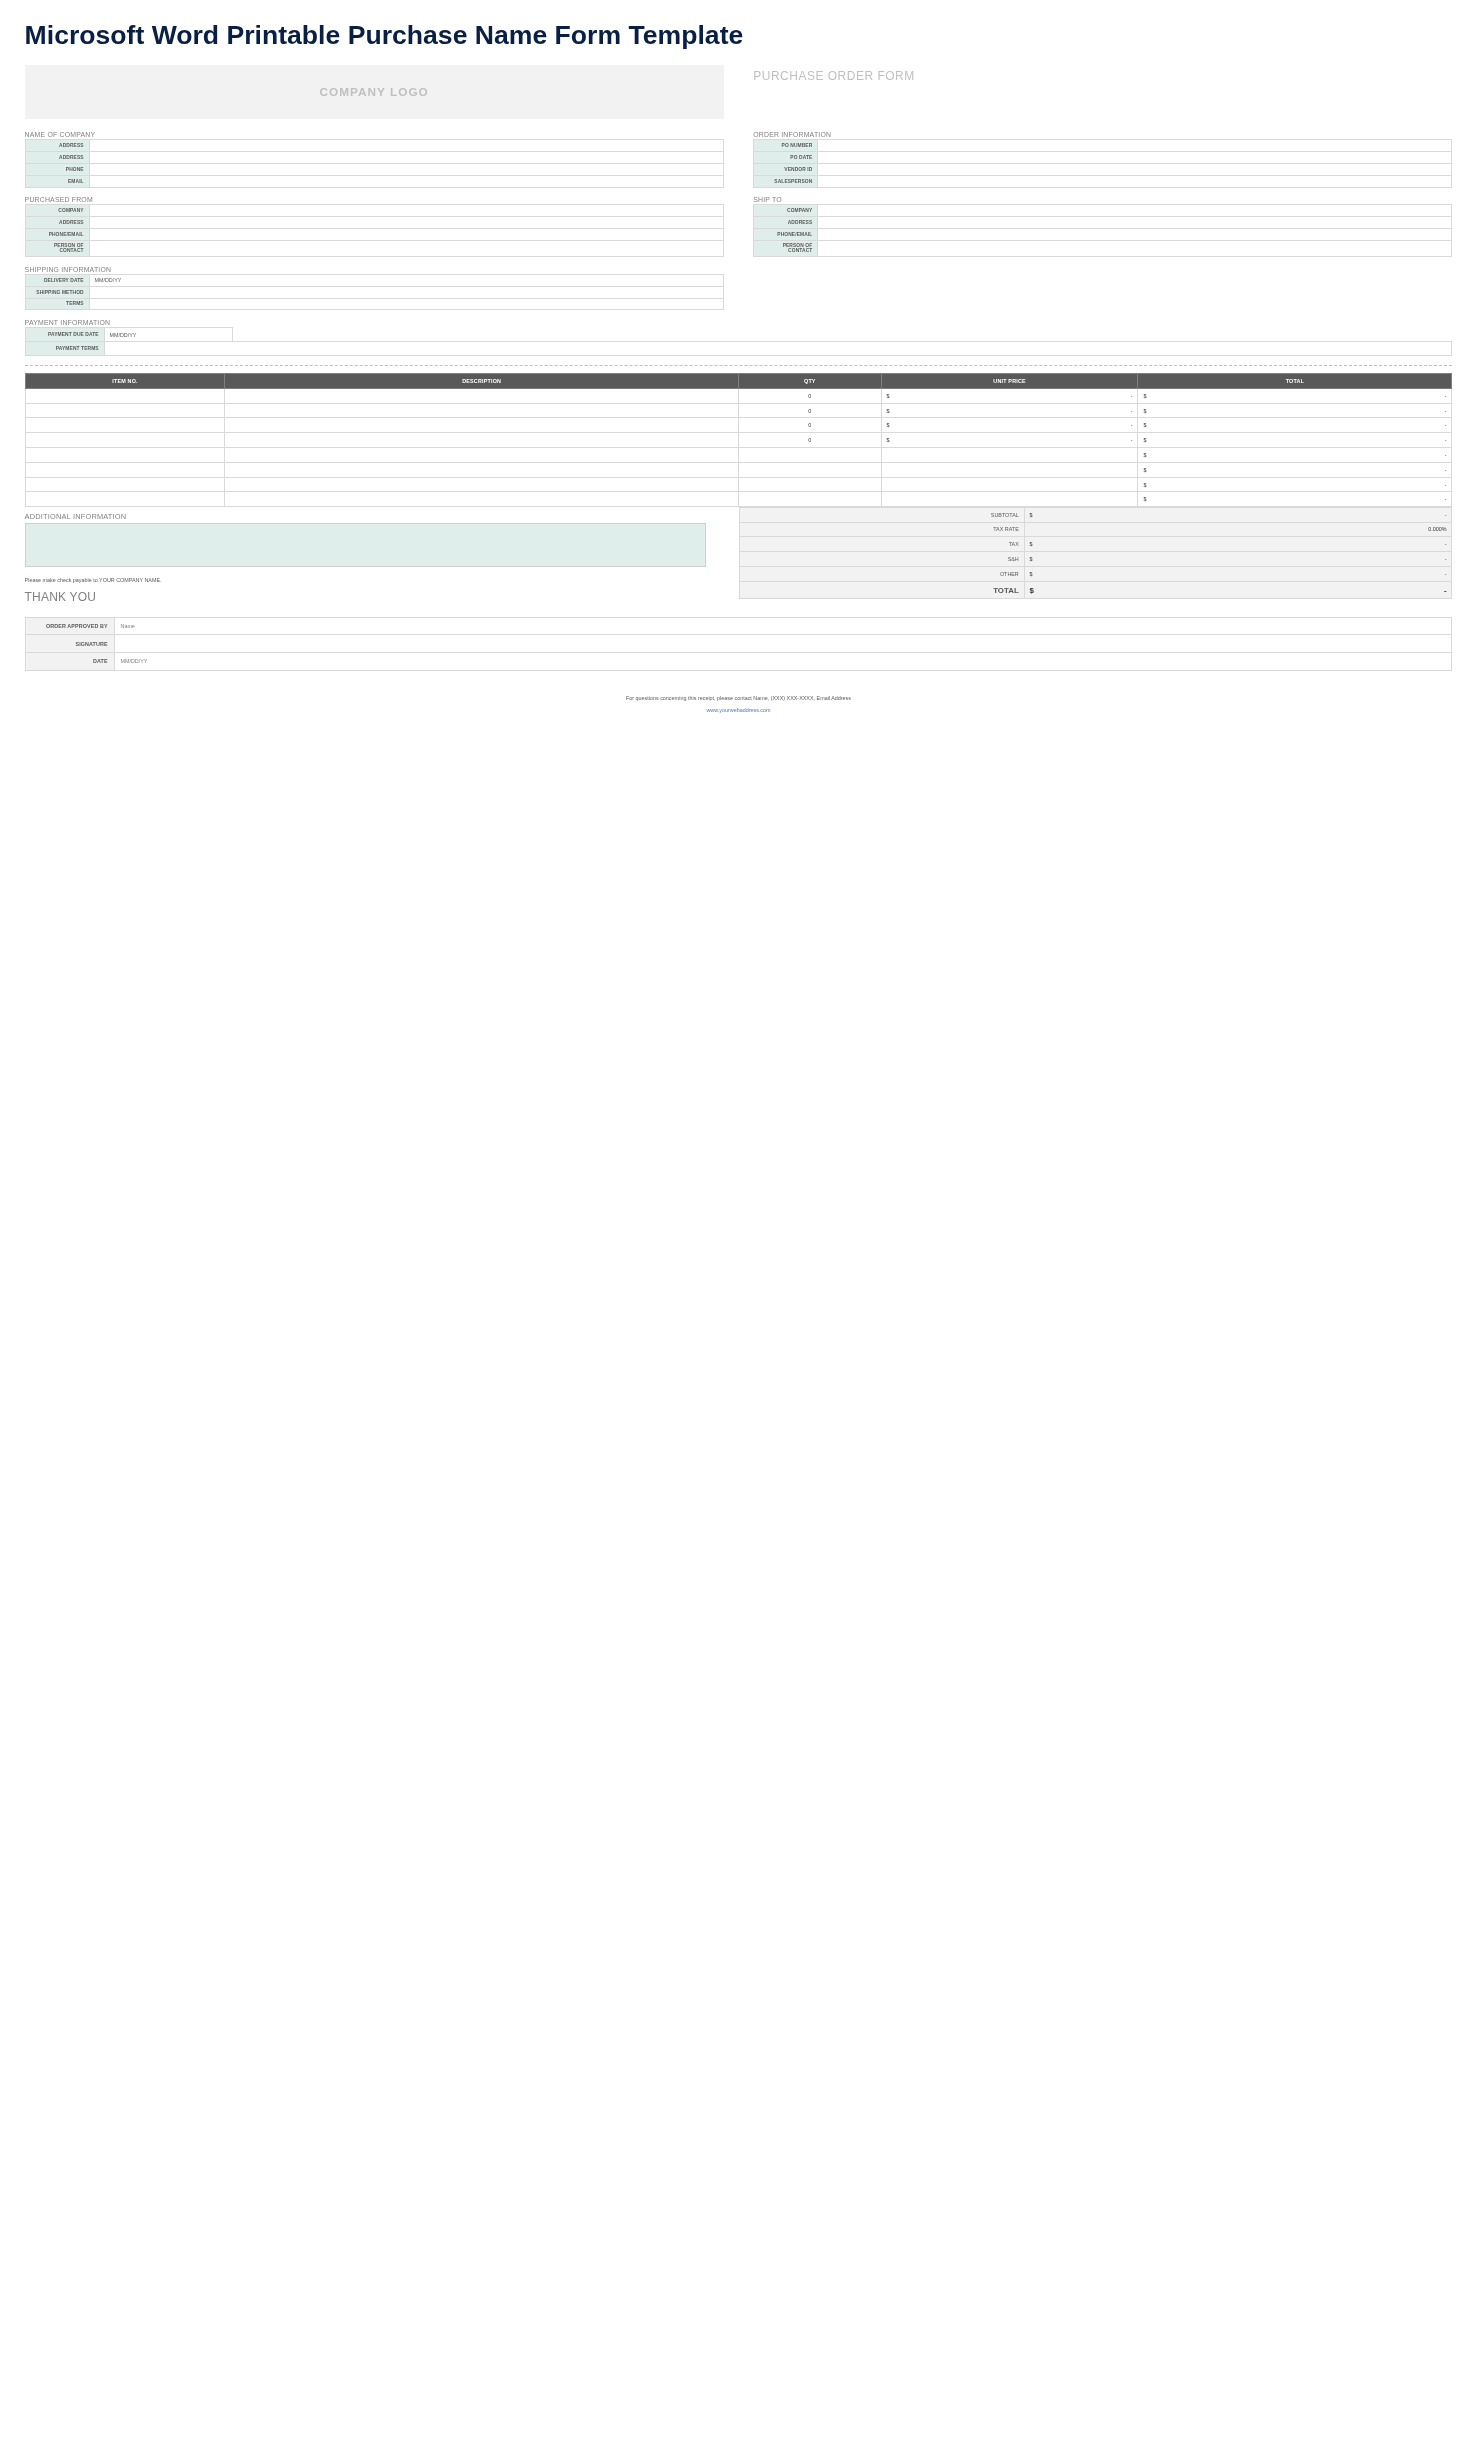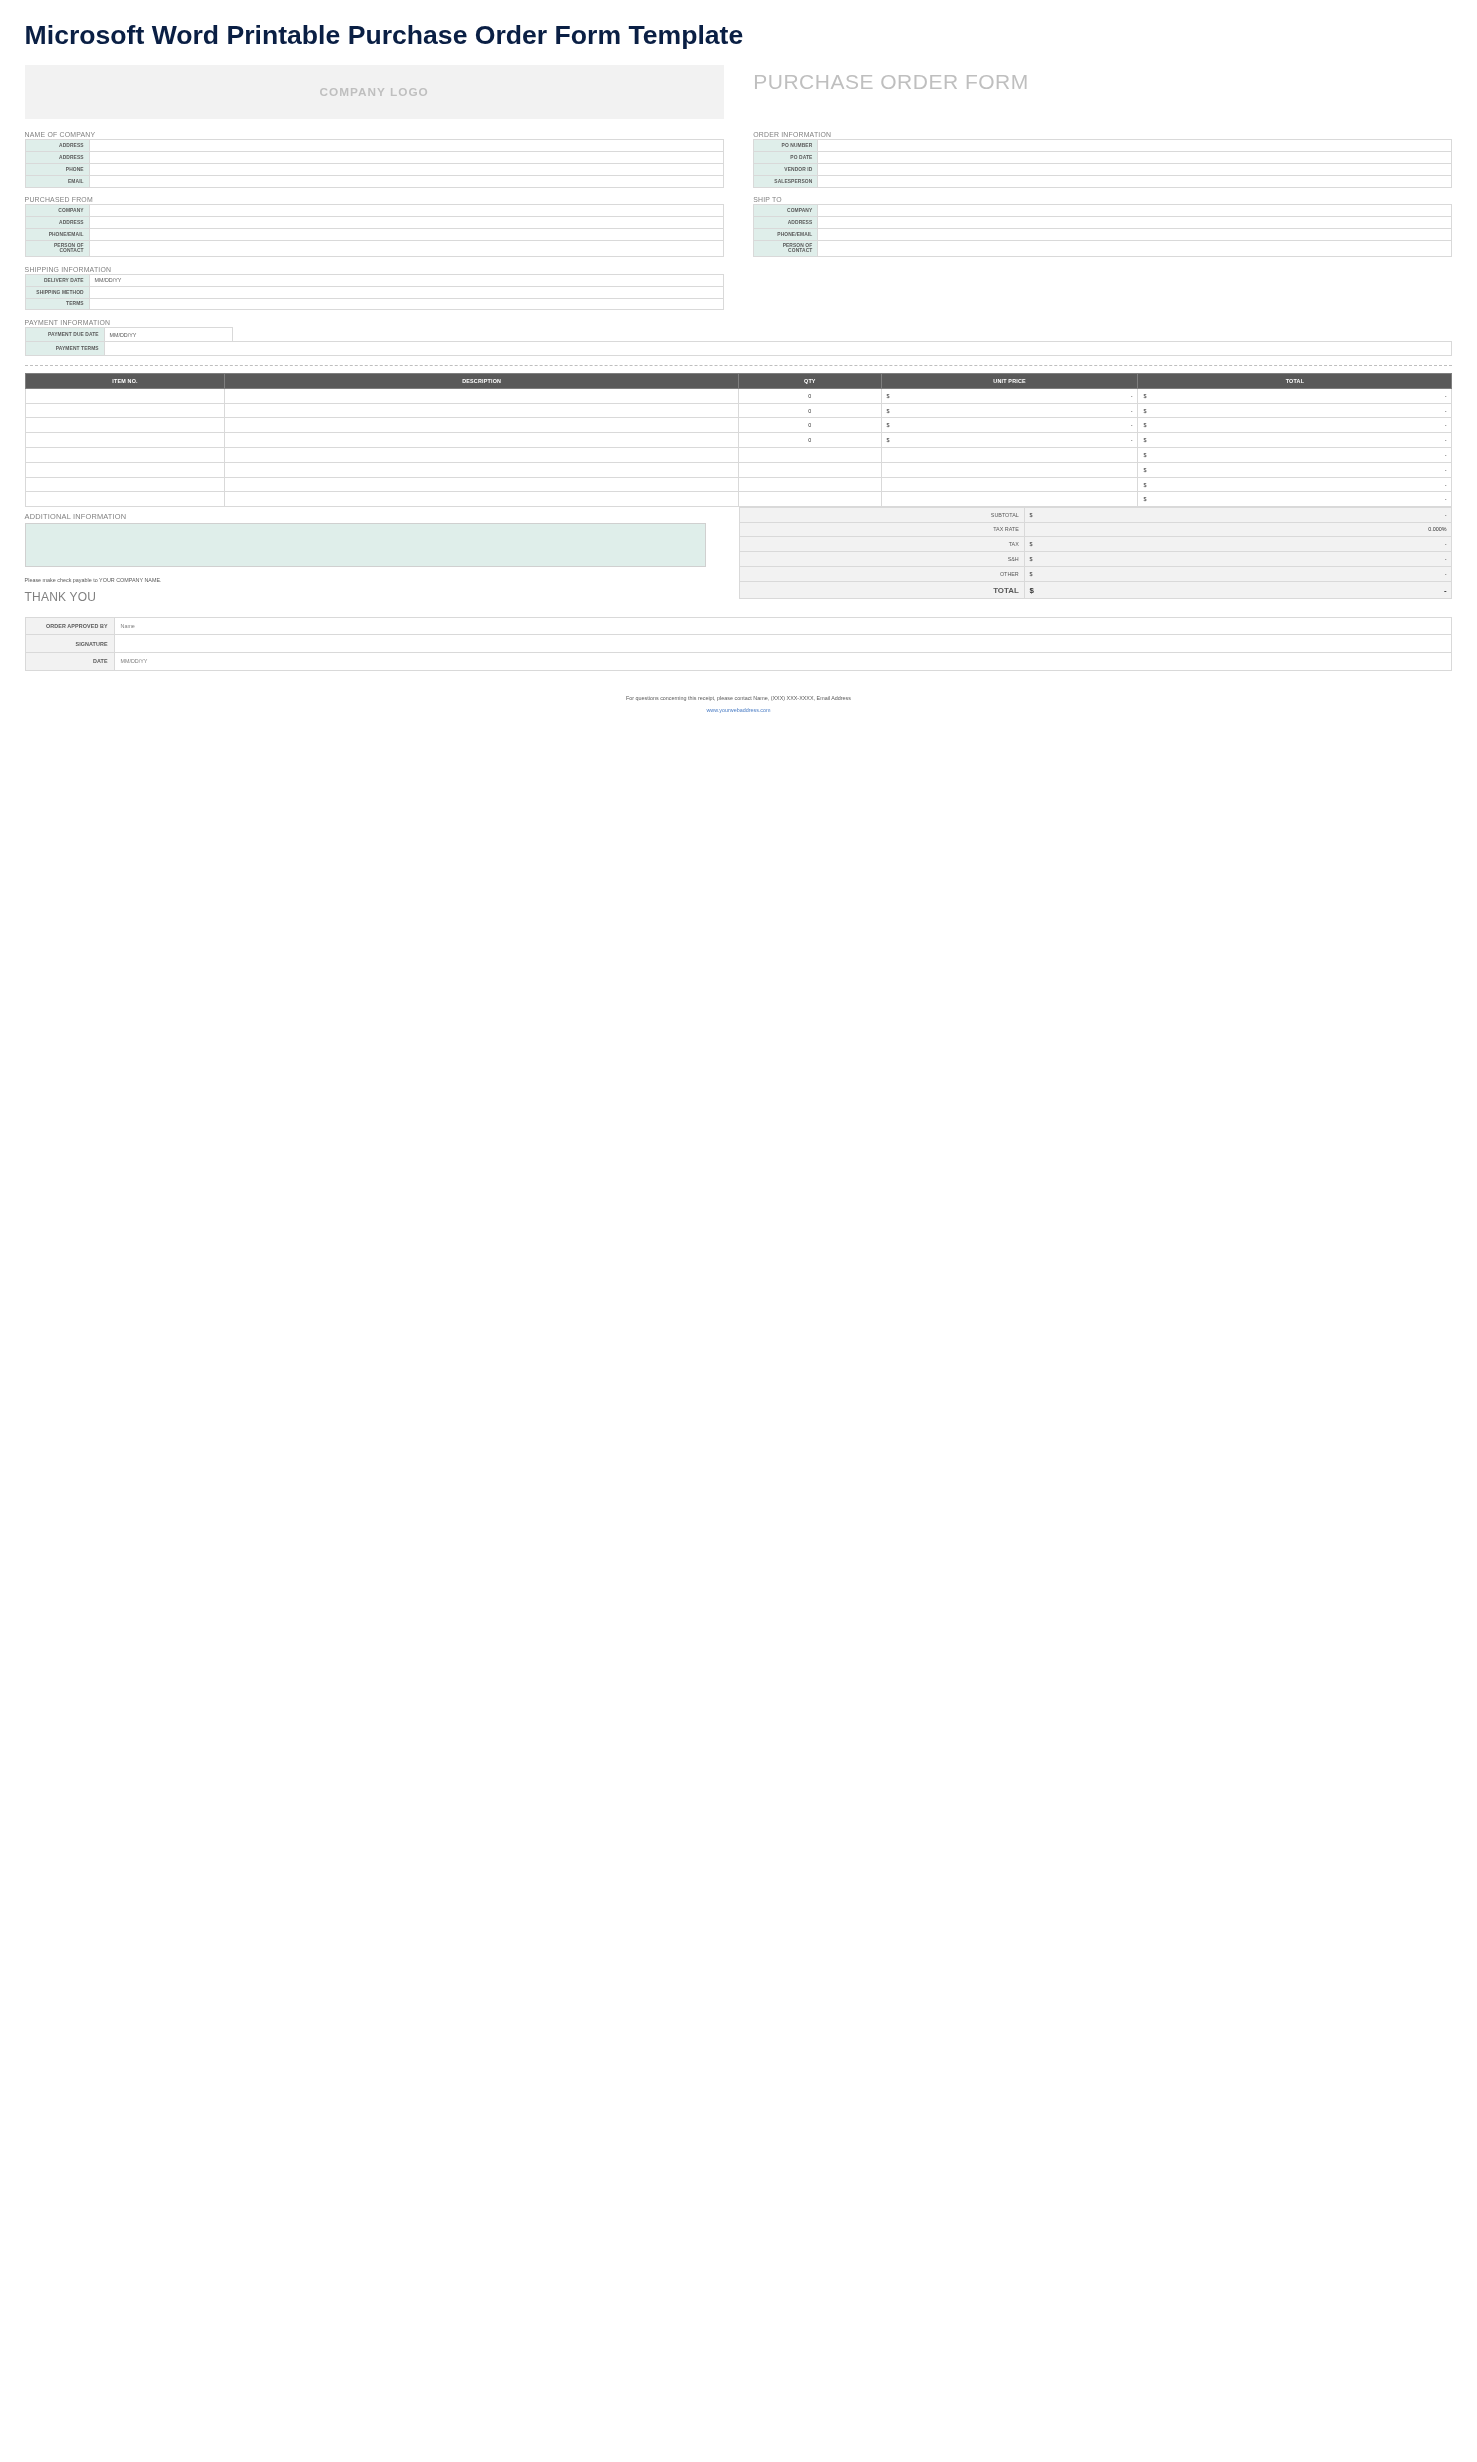--- a/index.html
+++ b/index.html
@@ -1,20 +1,20 @@
 <!DOCTYPE html>
 <html style="font-size:7.9px"><head>
 <meta charset="utf-8">
 <style>
   * { box-sizing: border-box; margin: 0; padding: 0; }
   body { font-family: "Century Gothic", "Futura", Arial, sans-serif; background: #fff; padding: 19.7px 24.6px; color: #333; }
   .title { font-size: 26.6px; font-weight: bold; color: #0a1f44; line-height: 1.15; margin-bottom: 14.8px; }
   .header-row { display: flex; gap: 29.5px; margin-bottom: 12.3px; justify-content: space-between; }
   .logo-box { flex: 1; background: #f2f2f2; height: 54px; display: flex; align-items: center; justify-content: center; color: #bfbfbf; font-size: 11.8px; font-weight: bold; letter-spacing: 1px; }
-  .po-title { flex: 1; color: #bfbfbf; font-size: 21px; font-weight: 300; letter-spacing: 0.5px; line-height: 1.2; padding-top: 3.9px; }
+  .po-title { flex: 1; color: #bfbfbf; font-size: 12px; font-weight: 300; letter-spacing: 0.5px; line-height: 1.2; padding-top: 3.9px; }
   .cols { display: flex; gap: 29.5px; }
   .col { flex: 1; }
   .section { margin-bottom: 8.9px; }
   .section-label { color: #808080; font-size: 6.9px; letter-spacing: 0.2px; margin-bottom: 1px; }
   .info-table { width: 100%; border-collapse: collapse; }
   .info-table td { border: 0.5px solid #d9d9d9; padding: 2.5px 4.9px; font-size: 5.4px; height: 11.8px; }
   .info-table td.lbl { background: #dfeeea; color: #595959; font-weight: bold; text-align: right; width: 64px; font-size: 4.9px; letter-spacing: 0.1px; }
   .info-table td.val { background: #fff; color: #595959; font-size: 5.4px; }
   .payment-table { width: 100%; border-collapse: collapse; }
   .payment-table td { border: 0.5px solid #d9d9d9; padding: 3px 4.9px; font-size: 4.9px; height: 13.8px; }
@@ -48,21 +48,21 @@
   .approval-table td { border: 0.5px solid #d9d9d9; padding: 4.9px 5.9px; font-size: 5.4px; height: 17.7px; }
   .approval-table td.lbl { background: #f2f2f2; font-weight: bold; text-align: right; width: 89px; color: #595959; letter-spacing: 0.1px; }
   .approval-table td.val { color: #808080; }
   .footer { text-align: center; margin-top: 24.6px; font-size: 5.4px; color: #595959; }
   .footer .link { color: #4a7cc4; margin-top: 5.9px; }
   .tax-right { text-align: right; }
 </style>
 </head>
 <body>
 
-<h1 class="title">Microsoft Word Printable Purchase Order Form Template</h1>
+<h1 class="title">Microsoft Word Printable Purchase Name Form Template</h1>
 
 <div class="header-row">
   <div class="logo-box">COMPANY LOGO</div>
   <div class="po-title">PURCHASE ORDER FORM</div>
 </div>
 
 <div class="cols">
   <div class="col">
     <div class="section">
       <div class="section-label">NAME OF COMPANY</div>

